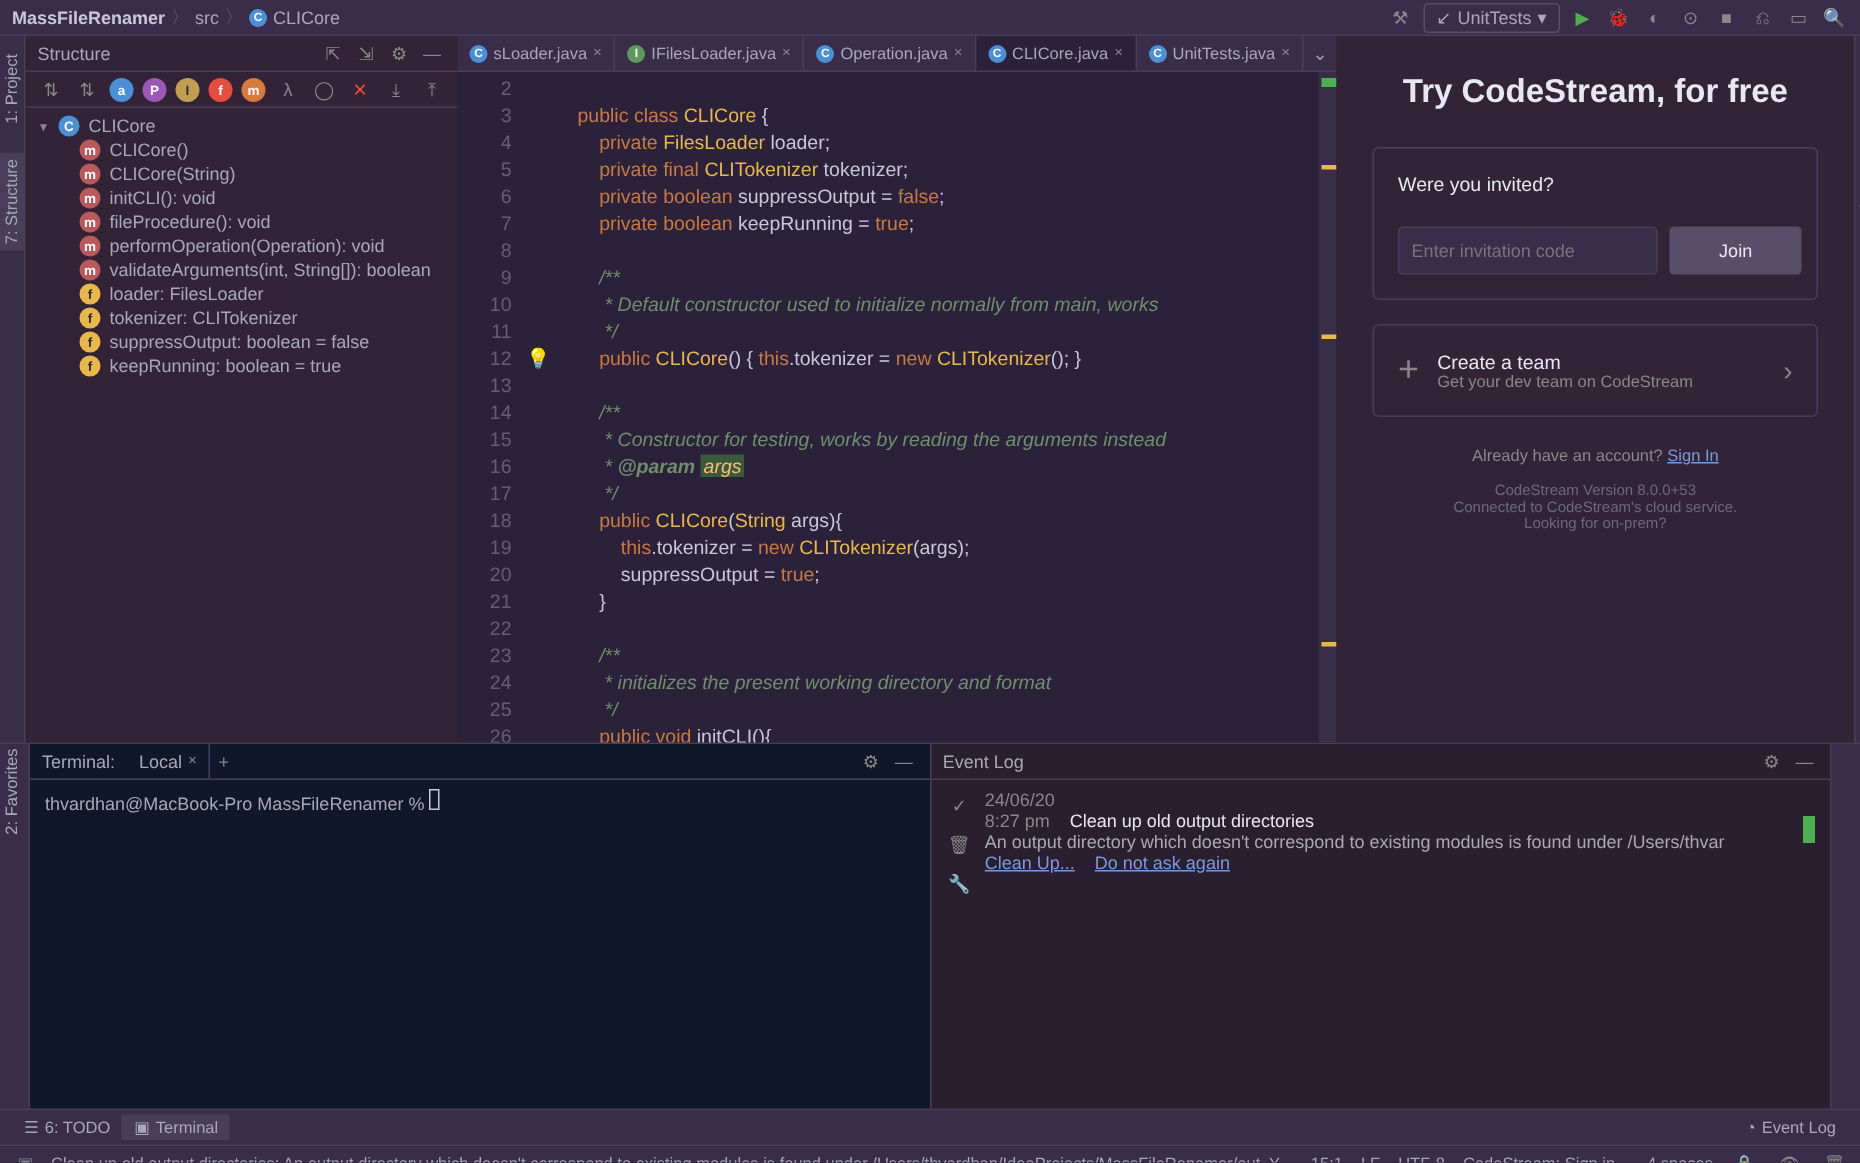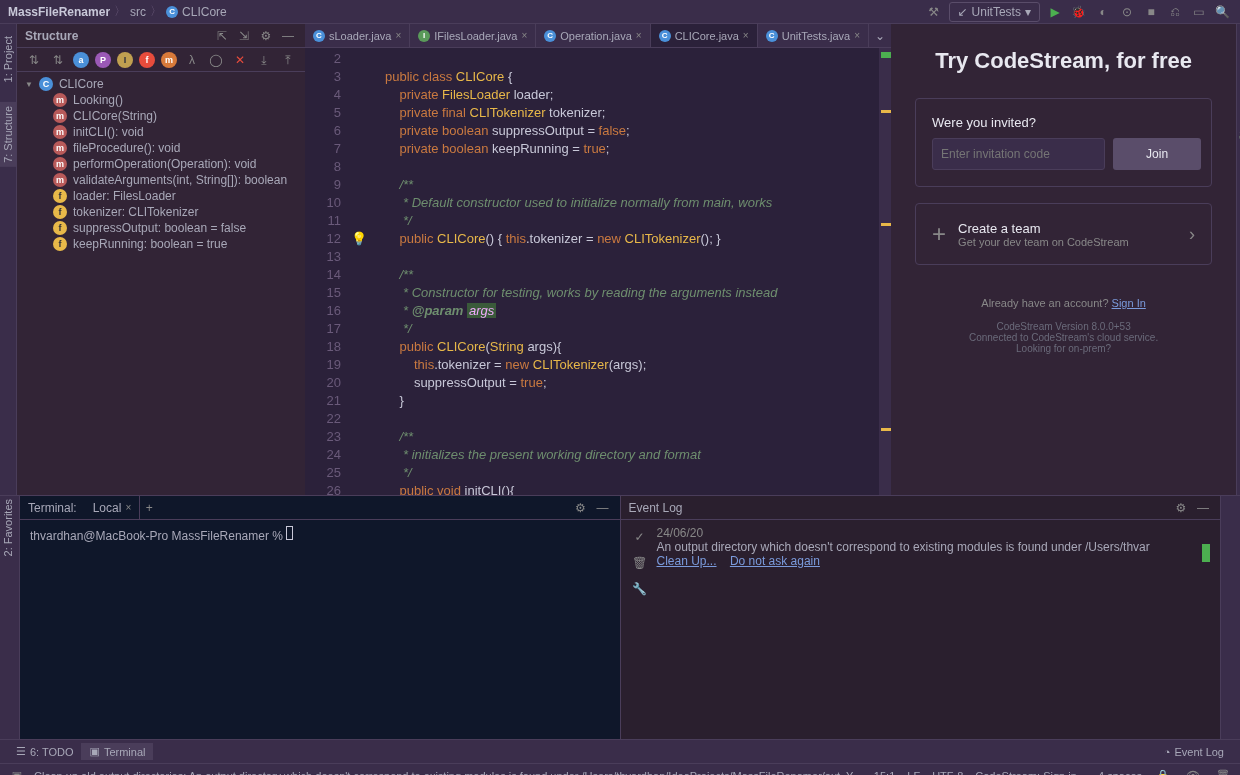--- a/index.html
+++ b/index.html
@@ -15,21 +15,21 @@
 .green { color: #4caf50; }
 .bug-icon { color: #4caf50; }
 
 .main-area { display: flex; height: 471px; }
 .left-gutter { width: 20px; background: #3a2d4a; border-right: 1px solid #4a3d5a; display: flex; flex-direction: column; align-items: center; padding-top: 8px; gap: 16px; }
 .left-gutter-item { writing-mode: vertical-rl; transform: rotate(180deg); font-size: 11px; cursor: pointer; padding: 4px 2px; }
 .left-gutter-item.active { background: #4a3d5a; }
 
 .structure-panel { width: 315px; background: #322436; display: flex; flex-direction: column; }
 .structure-header { height: 24px; display: flex; align-items: center; padding: 0 8px; border-bottom: 1px solid #4a3d5a; }
-.structure-title { font-weight: 700; }
+.structure-title { font-weight: 400; }
 .structure-tools { margin-left: auto; display: flex; gap: 4px; }
 .structure-iconbar { height: 24px; display: flex; align-items: center; padding: 0 8px; gap: 6px; border-bottom: 1px solid #4a3d5a; }
 .struct-ico { width: 16px; height: 16px; border-radius: 50%; display: inline-flex; align-items: center; justify-content: center; font-size: 9px; font-weight: bold; }
 .ico-a { background: #4a90d9; color: white; }
 .ico-p { background: #9b59b6; color: white; }
 .ico-i { background: #c0a050; color: #2b2d3a; }
 .ico-f { background: #e74c3c; color: white; }
 .ico-m { background: #d87a3a; color: white; }
 .structure-tree { padding: 4px 8px; font-size: 12px; }
 .tree-node { display: flex; align-items: center; gap: 6px; padding: 1px 0; cursor: pointer; }
@@ -49,40 +49,40 @@
 .tab-close { color: #888; cursor: pointer; font-size: 10px; }
 .tab-more { padding: 0 6px; cursor: pointer; }
 
 .code-area { flex: 1; display: flex; font-family: "Menlo", "Consolas", monospace; font-size: 13px; overflow: hidden; }
 .gutter-nums { width: 44px; background: #2b213a; color: #6a5a7a; text-align: right; padding: 2px 8px 0 0; line-height: 18px; }
 .gutter-marks { width: 28px; background: #2b213a; }
 .code-text { flex: 1; background: #2b213a; padding: 2px 0 0 8px; line-height: 18px; white-space: pre; color: #c8c8d8; position: relative; }
 .kw { color: #c97940; }
 .type { color: #e8b849; font-weight: 500; }
 .comment { color: #6e8e6e; font-style: italic; }
-.param-hl { background: #3a5a3a; color: #f0abfc; padding: 0 2px; }
+.param-hl { background: #3a5a3a; color: #fdba74; padding: 0 2px; }
 .code-scroll-marks { width: 12px; background: #3a2d4a; position: relative; }
 .mark { position: absolute; right: 0; width: 10px; height: 3px; background: #e8b849; }
 .bulb { position: absolute; left: -26px; color: #e8b849; }
 
 .right-panel { width: 345px; background: #322436; padding: 24px; display: flex; flex-direction: column; align-items: center; }
 .right-gutter { width: 20px; background: #3a2d4a; border-left: 1px solid #4a3d5a; display: flex; flex-direction: column; align-items: center; padding-top: 8px; gap: 12px; }
 .cs-title { font-size: 22px; font-weight: 600; color: #e8e8f0; margin-bottom: 24px; }
 .cs-box { border: 1px solid #4a3d5a; border-radius: 4px; padding: 16px; width: 100%; margin-bottom: 16px; }
-.cs-box-title { color: #e8e8f0; font-weight: 500; margin-bottom: 8px; font-size: 13px; }
+.cs-box-title { color: #e8e8f0; font-weight: 500; margin-bottom: 21px; font-size: 13px; }
 .cs-input-row { display: flex; gap: 8px; }
 .cs-input { flex: 1; background: #3a2d4a; border: 1px solid #4a3d5a; padding: 8px; color: #888; border-radius: 3px; font-size: 12px; }
 .cs-btn { background: #5a4d6a; border: none; padding: 8px 33px; color: #e8e8f0; border-radius: 3px; font-weight: 500; cursor: pointer; font-size: 12px; }
 .cs-team-row { display: flex; align-items: center; gap: 12px; width: 100%; }
 .cs-plus { font-size: 24px; color: #888; }
 .cs-team-text { flex: 1; }
 .cs-team-title { color: #e8e8f0; font-weight: 500; font-size: 13px; }
 .cs-team-sub { font-size: 11px; color: #888; }
 .cs-chevron { font-size: 18px; color: #888; }
-.cs-footer { text-align: center; font-size: 11px; color: #888; margin-top: 16px; }
+.cs-footer { text-align: center; font-size: 11px; color: #888; margin-top: 4px; }
 .cs-footer a { color: #7a9adb; text-decoration: underline; cursor: pointer; }
 .cs-small { font-size: 10px; color: #6a6a7a; margin-top: 12px; text-align: center; }
 
 .bottom-area { display: flex; height: 244px; border-top: 1px solid #4a3d5a; }
 .terminal-panel { flex: 1; background: #0f172a; display: flex; flex-direction: column; }
 .term-header { height: 24px; display: flex; align-items: center; padding: 0 8px; border-bottom: 1px solid #4a3d5a; }
 .term-tab { padding: 0 8px; border-right: 1px solid #4a3d5a; display: flex; align-items: center; gap: 4px; height: 100%; }
 .term-body { flex: 1; padding: 6px 10px; font-family: "Menlo", monospace; font-size: 12px; }
 .term-cursor { display: inline-block; width: 7px; height: 14px; border: 1px solid #c8c8d8; }
 
@@ -165,21 +165,21 @@
       <span class="icon-btn">⤒</span>
     </div>
     <div class="structure-tree" id="structure-tree">
       <div class="tree-node root">
         <span class="chevron">▼</span>
         <span class="class-icon">C</span>
         <span>CLICore</span>
       </div>
     <div class="tree-node tree-child">
           <span class="method-icon">m</span>
-          <span>Looking()</span>
+          <span>CLICore()</span>
         </div>
         <div class="tree-node tree-child">
           <span class="method-icon">m</span>
           <span>CLICore(String)</span>
         </div>
         <div class="tree-node tree-child">
           <span class="method-icon">m</span>
           <span>initCLI(): void</span>
         </div>
         <div class="tree-node tree-child">
@@ -323,20 +323,25 @@
       </div>
     </div>
     <div class="evt-body">
       <div class="evt-icons">
         <span class="icon-btn">✓</span>
         <span class="icon-btn">🗑</span>
         <span class="icon-btn">🔧</span>
       </div>
       <div class="evt-content">
         <div class="evt-date">24/06/20</div>
+        <div>
+          <span class="evt-date">8:27 pm</span>
+          &nbsp;&nbsp;
+          <span class="evt-title">Clean up old output directories</span>
+        </div>
         <div>An output directory which doesn't correspond to existing modules is found under /Users/thvar</div>
         <div>
           <span class="evt-link">Clean Up...</span>
           &nbsp;&nbsp;
           <span class="evt-link">Do not ask again</span>
         </div>
       </div>
       <div style="width:8px;background:#4caf50;height:18px;margin-top:18px"></div>
     </div>
   </div>

